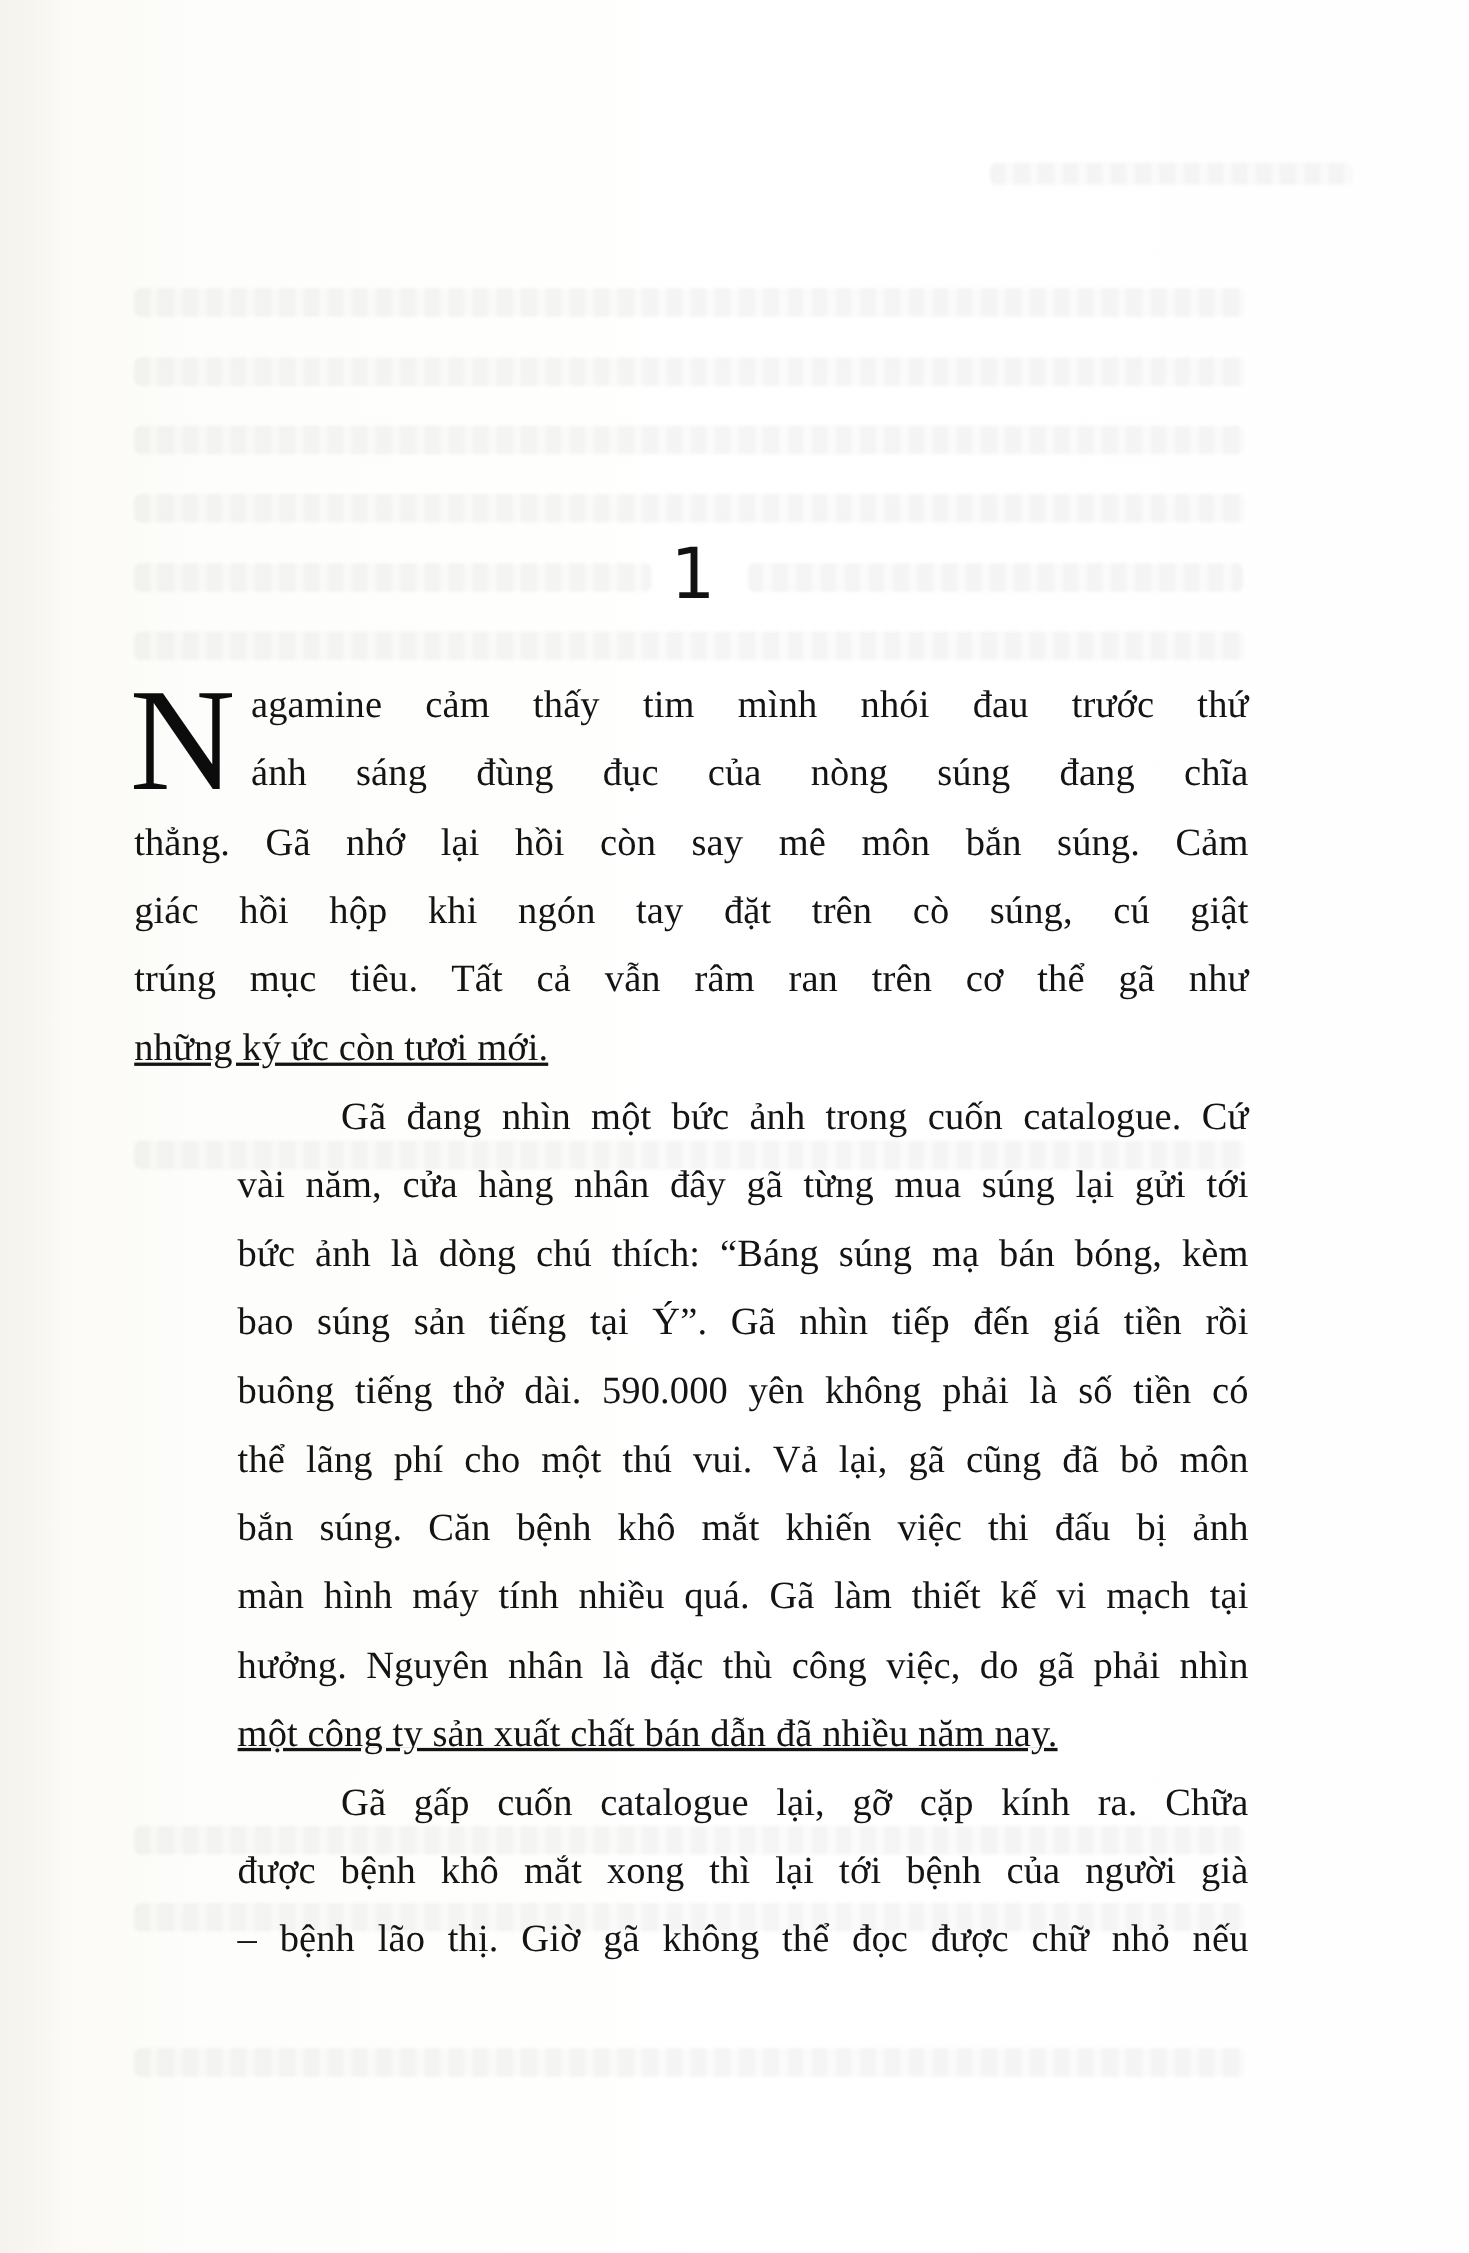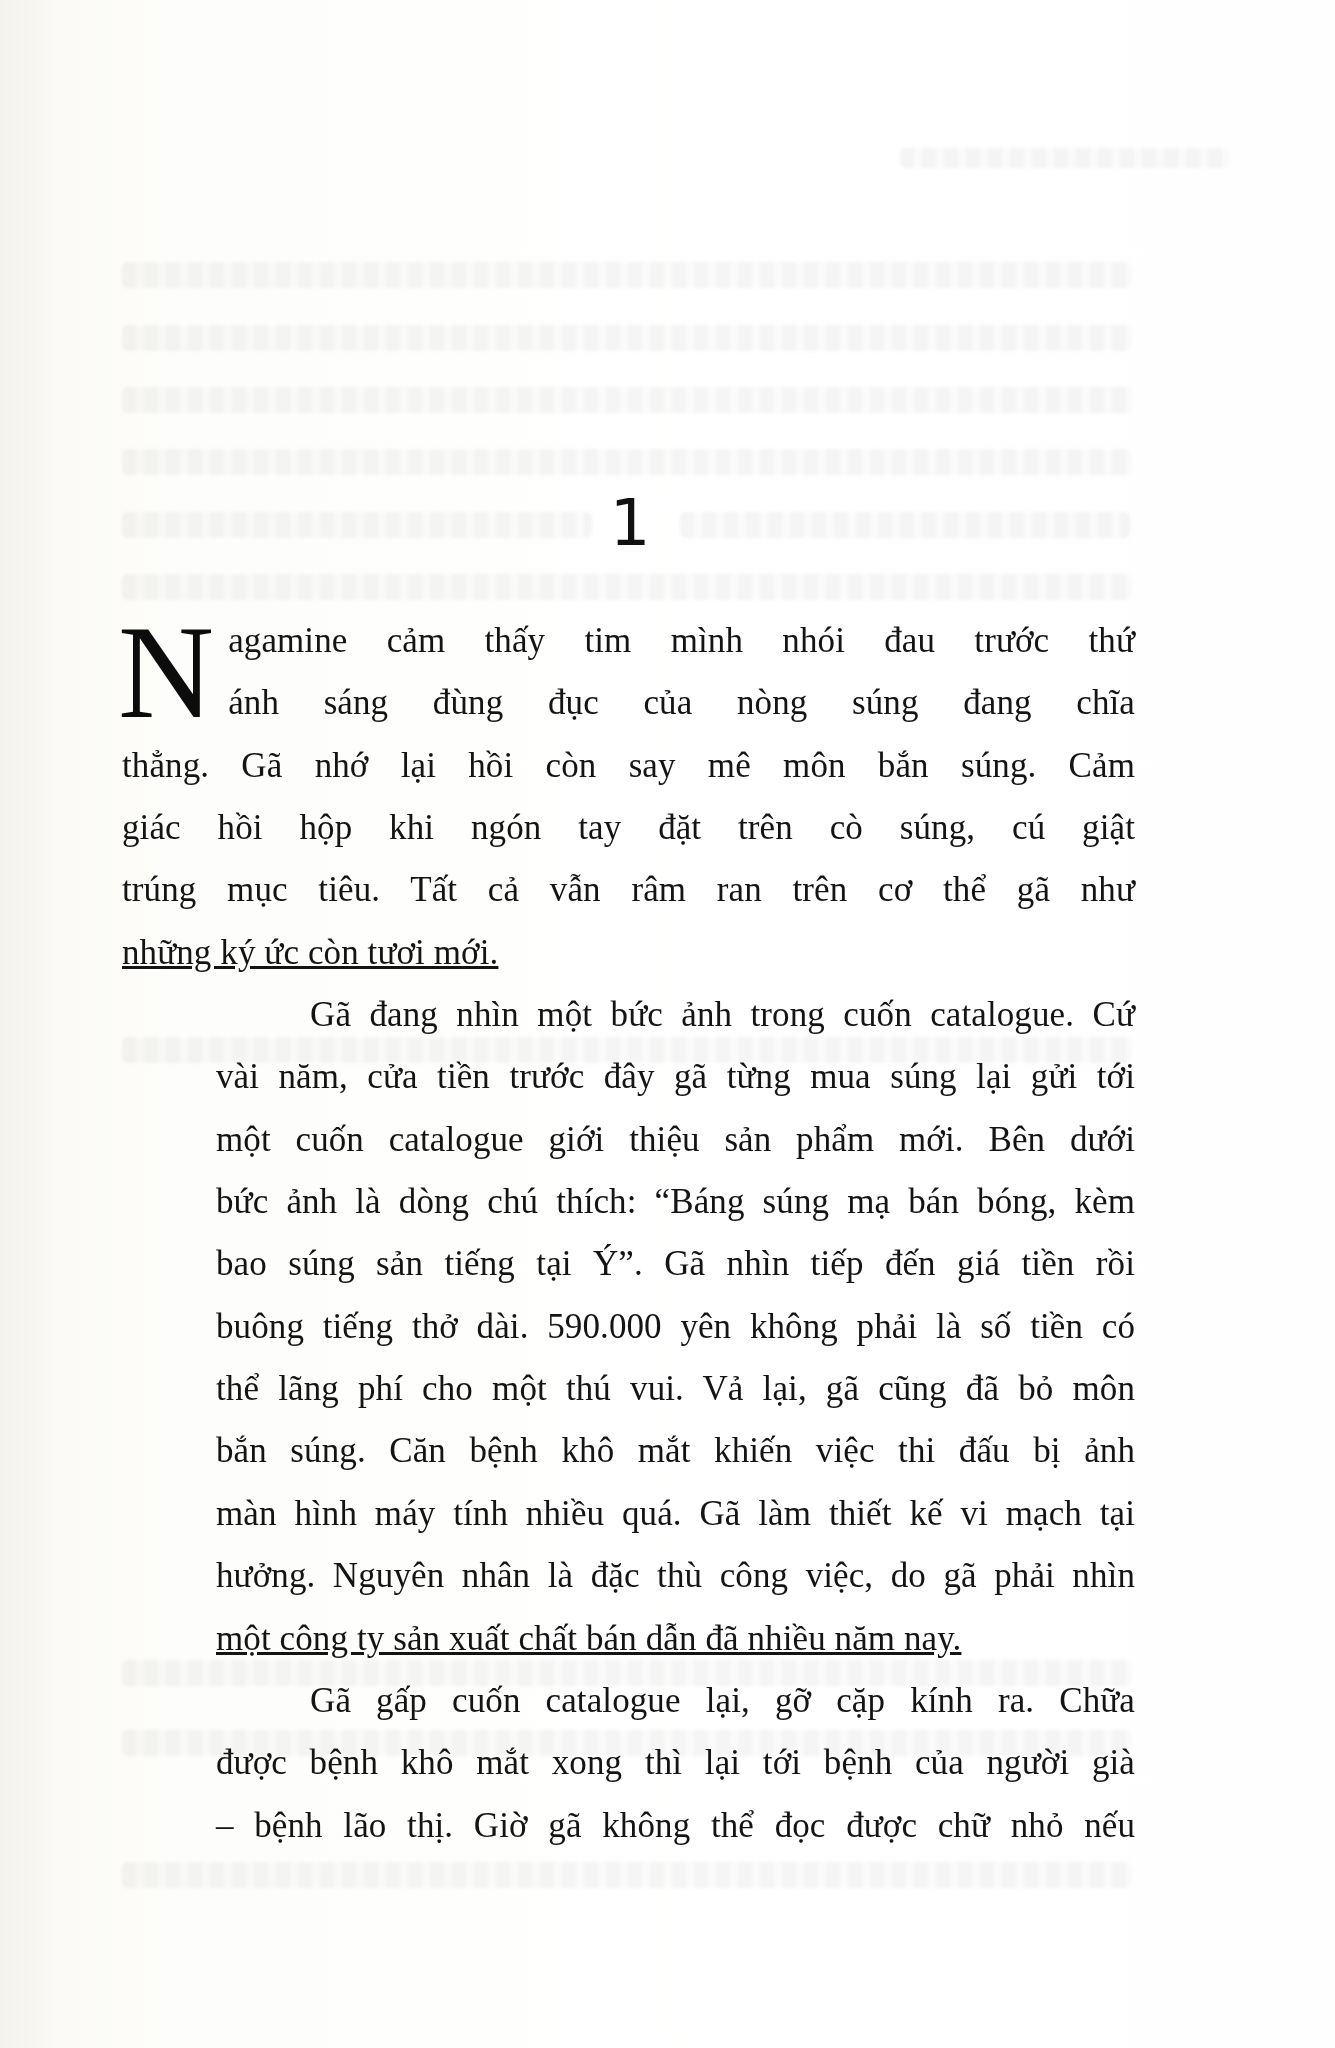--- a/index.html
+++ b/index.html
@@ -78,22 +78,21 @@
       <span class="justify-line">agamine cảm thấy tim mình nhói đau trước thứ</span>
       <span class="justify-line">ánh sáng đùng đục của nòng súng đang chĩa</span>
       <span class="justify-line" style="clear:left;">thẳng. Gã nhớ lại hồi còn say mê môn bắn súng. Cảm</span>
       <span class="justify-line">giác hồi hộp khi ngón tay đặt trên cò súng, cú giật</span>
       <span class="justify-line">trúng mục tiêu. Tất cả vẫn râm ran trên cơ thể gã như</span>
       <span class="last-line">những ký ức còn tươi mới.</span>
     </div>
 
     <div class="para">
       <span class="justify-line indent">Gã đang nhìn một bức ảnh trong cuốn catalogue. Cứ</span>
-      <span class="justify-line">vài năm, cửa tiền trước đây gã từng mua súng lại gửi tới</span>
-      <span class="justify-line">một cuốn catalogue giới thiệu sản phẩm mới. Bên dưới</span>
+      <span class="justify-line">vài năm, cửa hàng nhân đây gã từng mua súng lại gửi tới</span>
       <span class="justify-line">bức ảnh là dòng chú thích: “Báng súng mạ bán bóng, kèm</span>
       <span class="justify-line">bao súng sản tiếng tại Ý”. Gã nhìn tiếp đến giá tiền rồi</span>
       <span class="justify-line">buông tiếng thở dài. 590.000 yên không phải là số tiền có</span>
       <span class="justify-line">thể lãng phí cho một thú vui. Vả lại, gã cũng đã bỏ môn</span>
       <span class="justify-line">bắn súng. Căn bệnh khô mắt khiến việc thi đấu bị ảnh</span>
       <span class="justify-line">màn hình máy tính nhiều quá. Gã làm thiết kế vi mạch tại</span>
       <span class="justify-line">hưởng. Nguyên nhân là đặc thù công việc, do gã phải nhìn</span>
       <span class="last-line">một công ty sản xuất chất bán dẫn đã nhiều năm nay.</span>
     </div>
 

